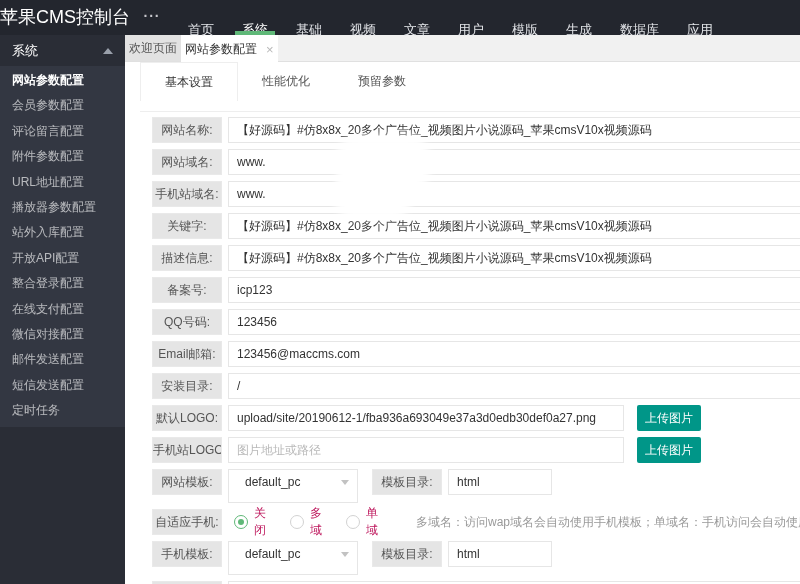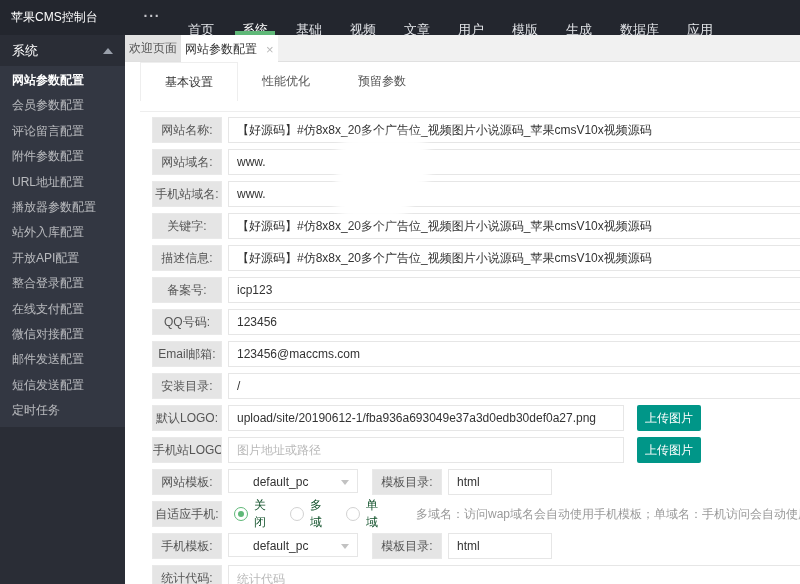--- a/index.html
+++ b/index.html
@@ -8,21 +8,21 @@
     font-family: "Liberation Sans", "DejaVu Sans", sans-serif;
     font-size: 12px;
     background: #fff;
     position: relative;
   }
   
   .header {
     position: absolute; top: 0; left: 0; width: 800px; height: 35px;
     background: #23262e; display: flex; align-items: stretch; z-index: 20;
   }
-  .brand { width: 130px; color: #fff; font-size: 12px; line-height: 35px; padding-left: 11px; white-space: nowrap; }
+  .brand { width: 130px; color: #fff; font-size: 18px; line-height: 35px; padding-left: 0; white-space: nowrap; }
   .more { width: 44px; color: #c7c7cc; text-align: center; line-height: 33px; font-weight: bold; font-size: 14px; letter-spacing: 1px; cursor: pointer; }
   .topnav { display: flex; }
   .nav-item { padding: 12px 14px; line-height: 35px; color: #e4e6ea; font-size: 13px; position: relative; cursor: pointer; white-space: nowrap; }
   .nav-item.active { color: #fff; }
   .nav-item.active::after { content: ""; position: absolute; left: 7px; right: 7px; bottom: 0; height: 4px; background: #5FB878; }
   
   .sidebar { position: absolute; top: 35px; left: 0; width: 125px; height: 549px; background: #2a2d36; z-index: 15; }
   .side-group { height: 31px; color: #fff; font-size: 13px; padding: 0 12px; display: flex; align-items: center; justify-content: space-between; cursor: pointer; }
   .arrow-up { width: 0; height: 0; border-left: 5px solid transparent; border-right: 5px solid transparent; border-bottom: 6px solid #9aa0ab; }
   .side-menu { background: #333742; padding: 2px 0 4px 0; }
@@ -65,29 +65,29 @@
   }
   .blob-a { left: 114px; top: -7px; width: 80px; height: 42px; }
   .blob-b { left: 112px; top: -4px; width: 64px; height: 34px; }
   .logo-input { width: 396px; }
   .btn-upload {
     margin-left: 13px; width: 64px; height: 26px; border: none; border-radius: 2px;
     background: #009688; color: #fff; font-size: 12px; cursor: pointer;
     font-family: "Liberation Sans", "DejaVu Sans", sans-serif;
   }
   .select {
-    width: 130px; height: 24px; border: 1px solid #e6e6e6; margin-left: 6px;
-    padding: 0 20px 0 24px; line-height: 24px; color: #333; position: relative; background: #fff; cursor: pointer;
+    width: 130px; height: 34px; border: 1px solid #e6e6e6; margin-left: 6px;
+    padding: 0 20px 0 16px; line-height: 24px; color: #333; position: relative; background: #fff; cursor: pointer;
   }
   .chev { position: absolute; right: 8px; top: 10px; width: 0; height: 0;
     border-left: 4px solid transparent; border-right: 4px solid transparent; border-top: 5px solid #c2c2c2; }
   .flabel.second { margin-left: 14px; }
   .dir-input { width: 104px; }
   .radio-group { display: flex; align-items: center; margin-left: 12px; height: 26px; gap: 24px; }
-  .radio { display: flex; align-items: center; gap: 6px; color: #14532d; cursor: pointer; }
+  .radio { display: flex; align-items: center; gap: 6px; color: #be185d; cursor: pointer; }
   .circ { width: 14px; height: 14px; border-radius: 50%; border: 1px solid #d2d2d2; background: #fff; position: relative; flex: none; }
   .radio.checked .circ { border-color: #5FB878; }
   .radio.checked .circ::after { content: ""; position: absolute; left: 3px; top: 3px; width: 6px; height: 6px; border-radius: 50%; background: #5FB878; }
   .note { margin-left: 38px; line-height: 26px; color: #9a9a9a; white-space: nowrap; }
   .stats-area {
     flex: 1; margin-left: 6px; margin-right: -2px; height: 72px; min-width: 0;
     border: 1px solid #e6e6e6; padding: 5px 8px; resize: none; font-size: 12px; color: #333;
     font-family: "Liberation Sans", "DejaVu Sans", sans-serif;
   }
 </style>

